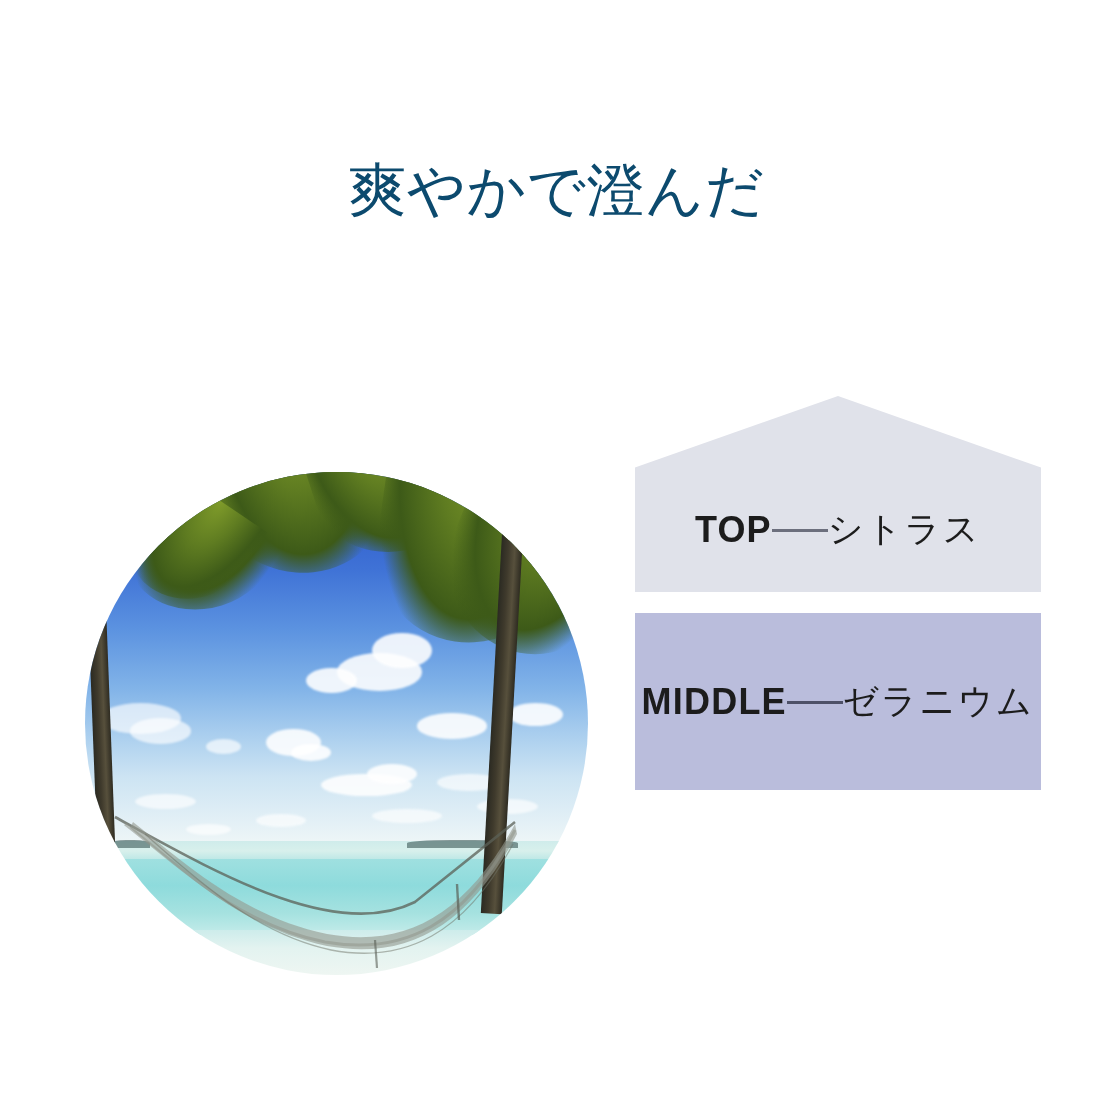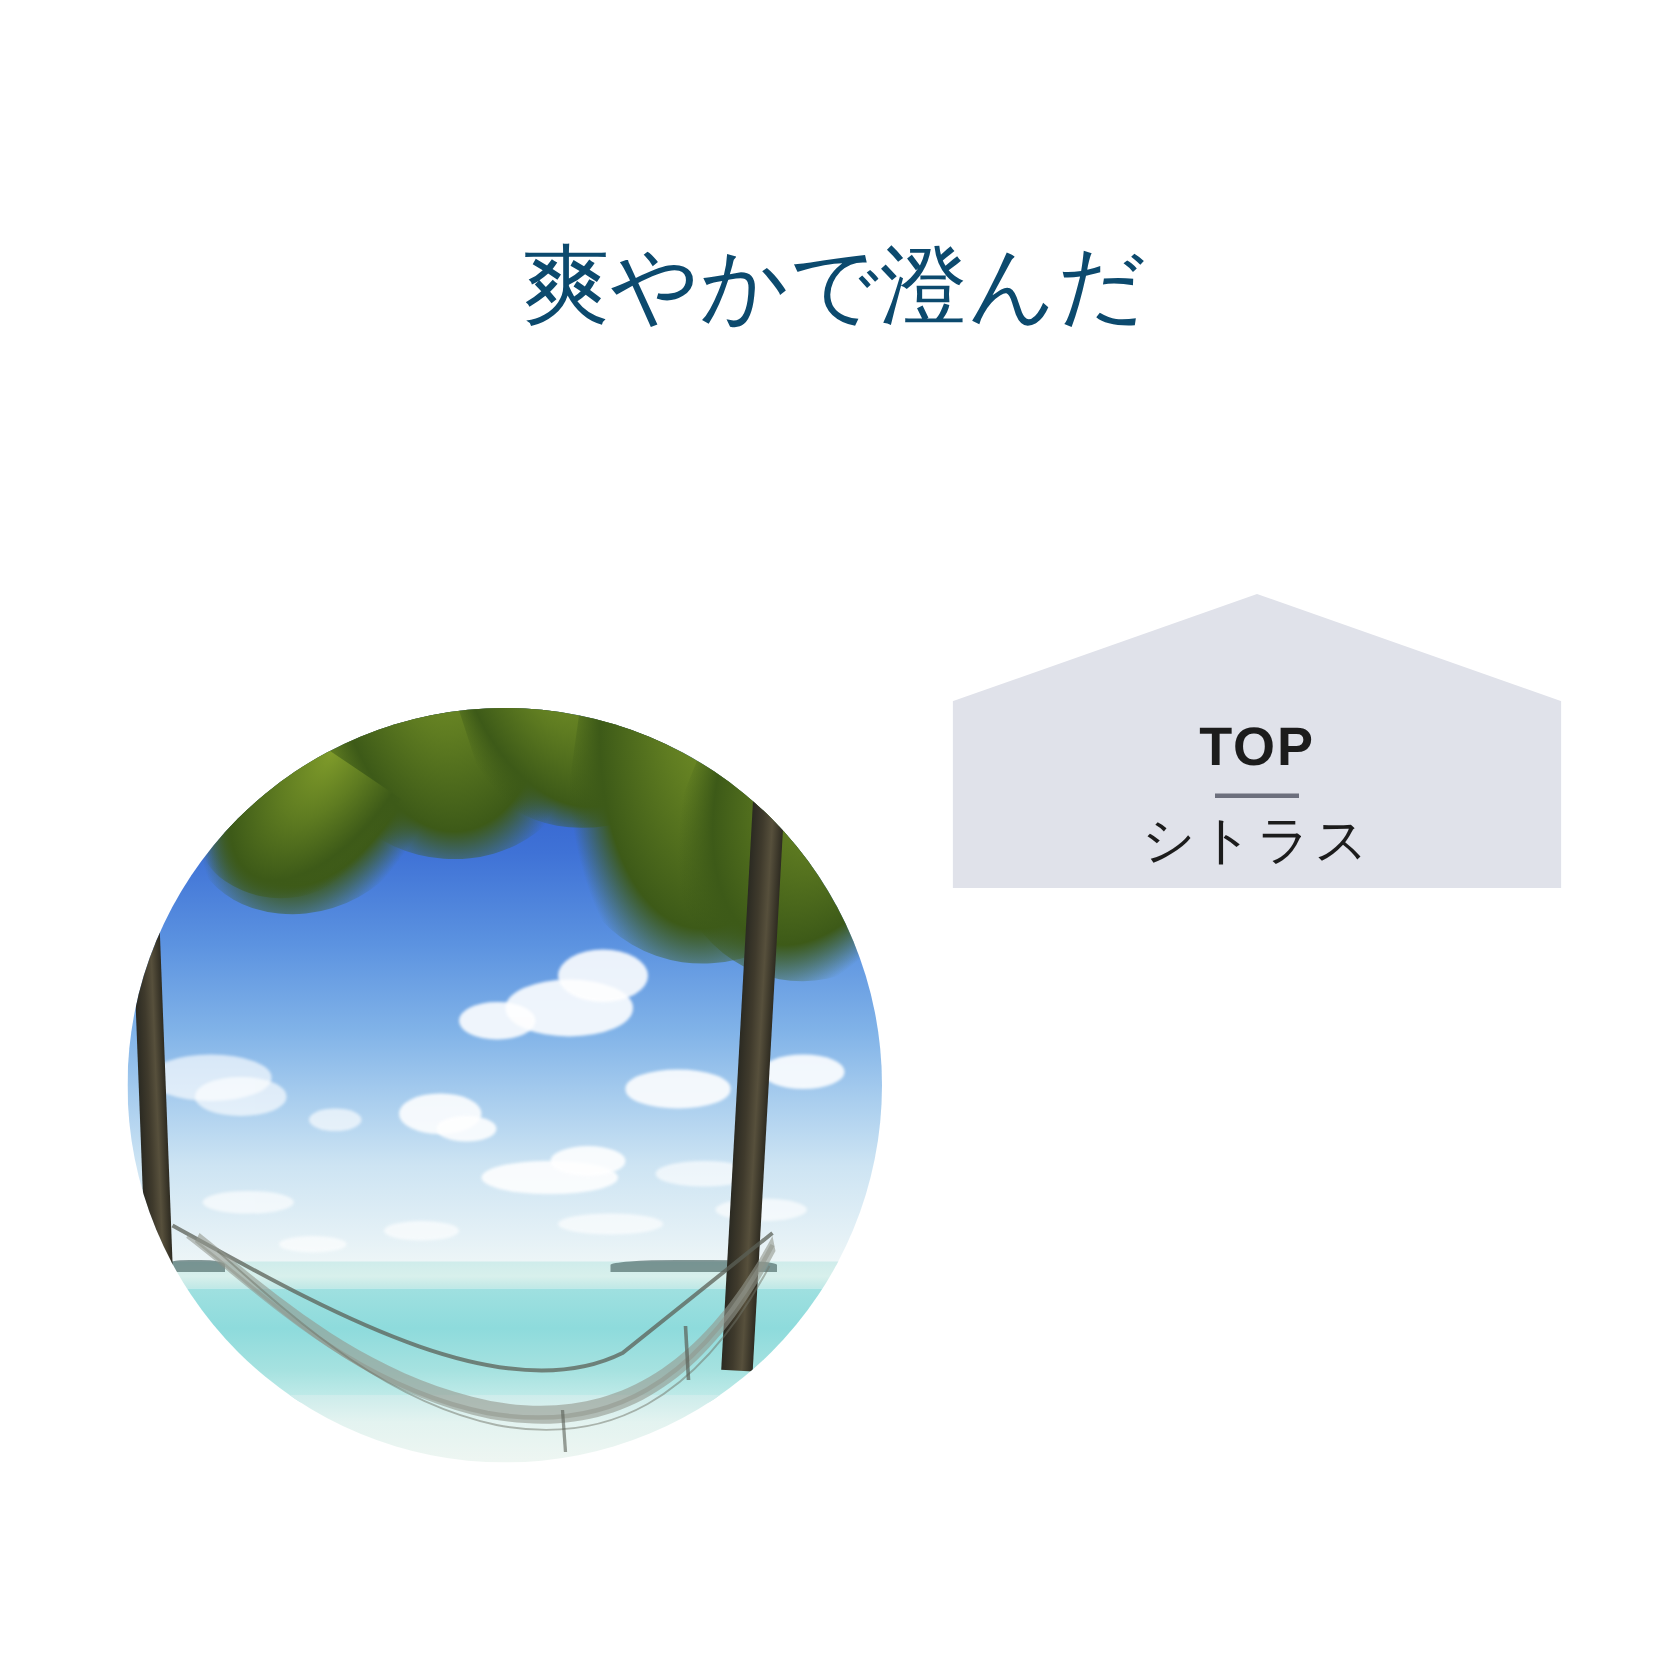--- a/index.html
+++ b/index.html
@@ -104,21 +104,21 @@
   .note-top {
     top:0; height:196px;
     background:#e0e2ea;
     clip-path:polygon(0% 36.5%, 50% 0%, 100% 36.5%, 100% 100%, 0% 100%);
   }
   .note-middle { top:217px; height:177px; background:#babddc; }
   .note-base   { top:414px; height:176px; background:#878fc3; }
 
   .note-inner {
     position:absolute; left:0; right:0; bottom:0;
-    display:flex; flex-direction:column; align-items:center; justify-content:center;
+    display:flex; align-items:center; justify-content:center;
   }
   .note-top    .note-inner { top:36.5%; }
   .note-middle .note-inner,
   .note-base   .note-inner { top:0; }
 
   .note-en {
     color:#1c1c1c;
     font-size:36px;
     font-weight:700;
     letter-spacing:1.2px;
@@ -204,16 +204,23 @@
   <div class="pyramid">
 
     <div class="note note-top">
       <div class="note-inner">
         <div class="note-en">TOP</div>
         <div class="note-rule"></div>
         <div class="note-jp">シトラス</div>
       </div>
     </div>
 
+    <div class="note note-middle">
+      <div class="note-inner">
+        <div class="note-en">MIDDLE</div>
+        <div class="note-rule"></div>
+        <div class="note-jp">ゼラニウム</div>
+      </div>
+    </div>
 
 
   </div>
 </div>
 
 </body></html>

